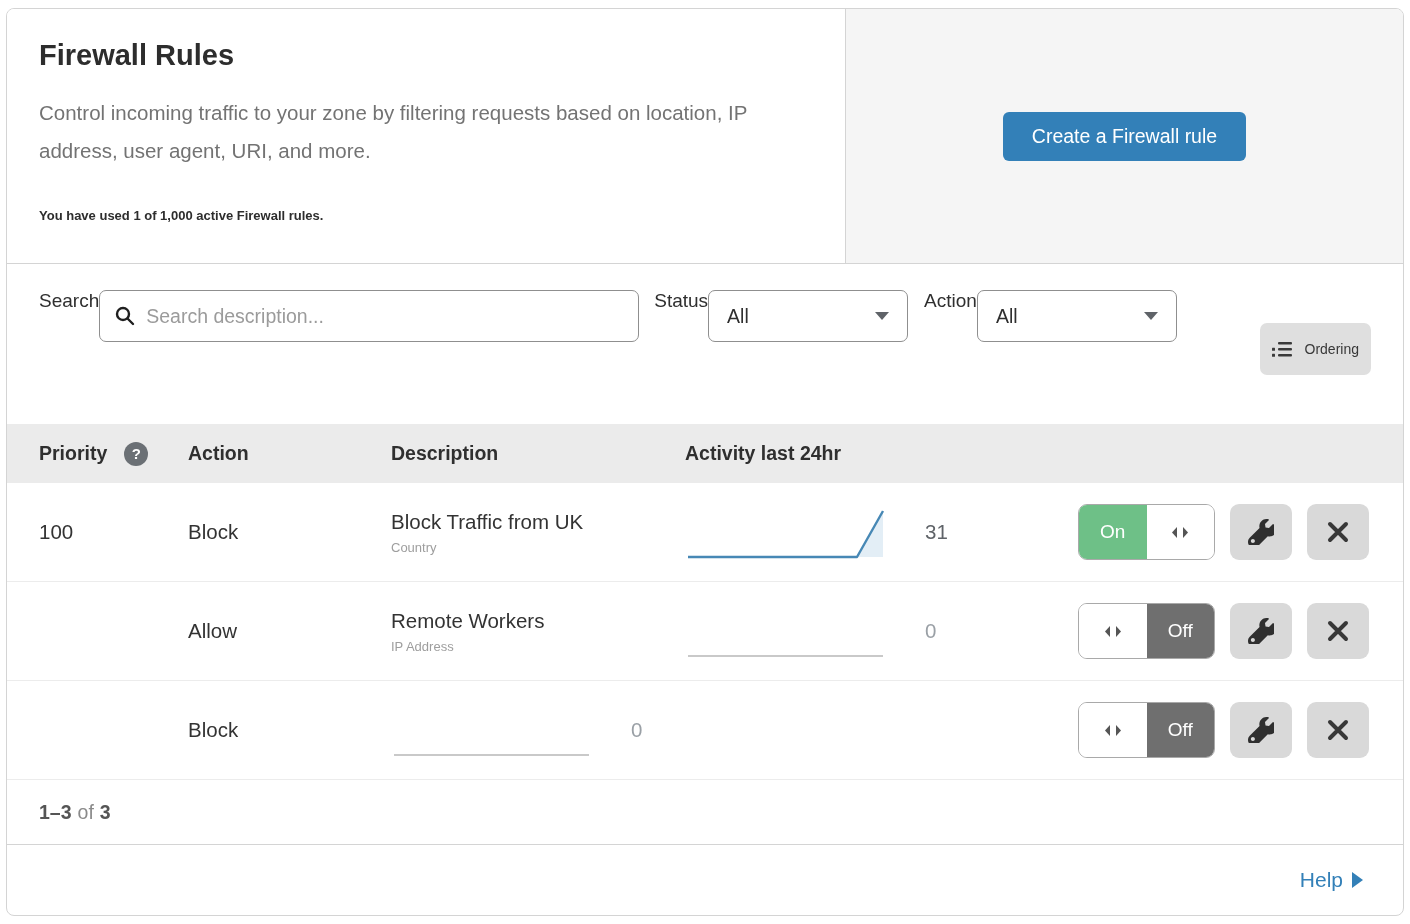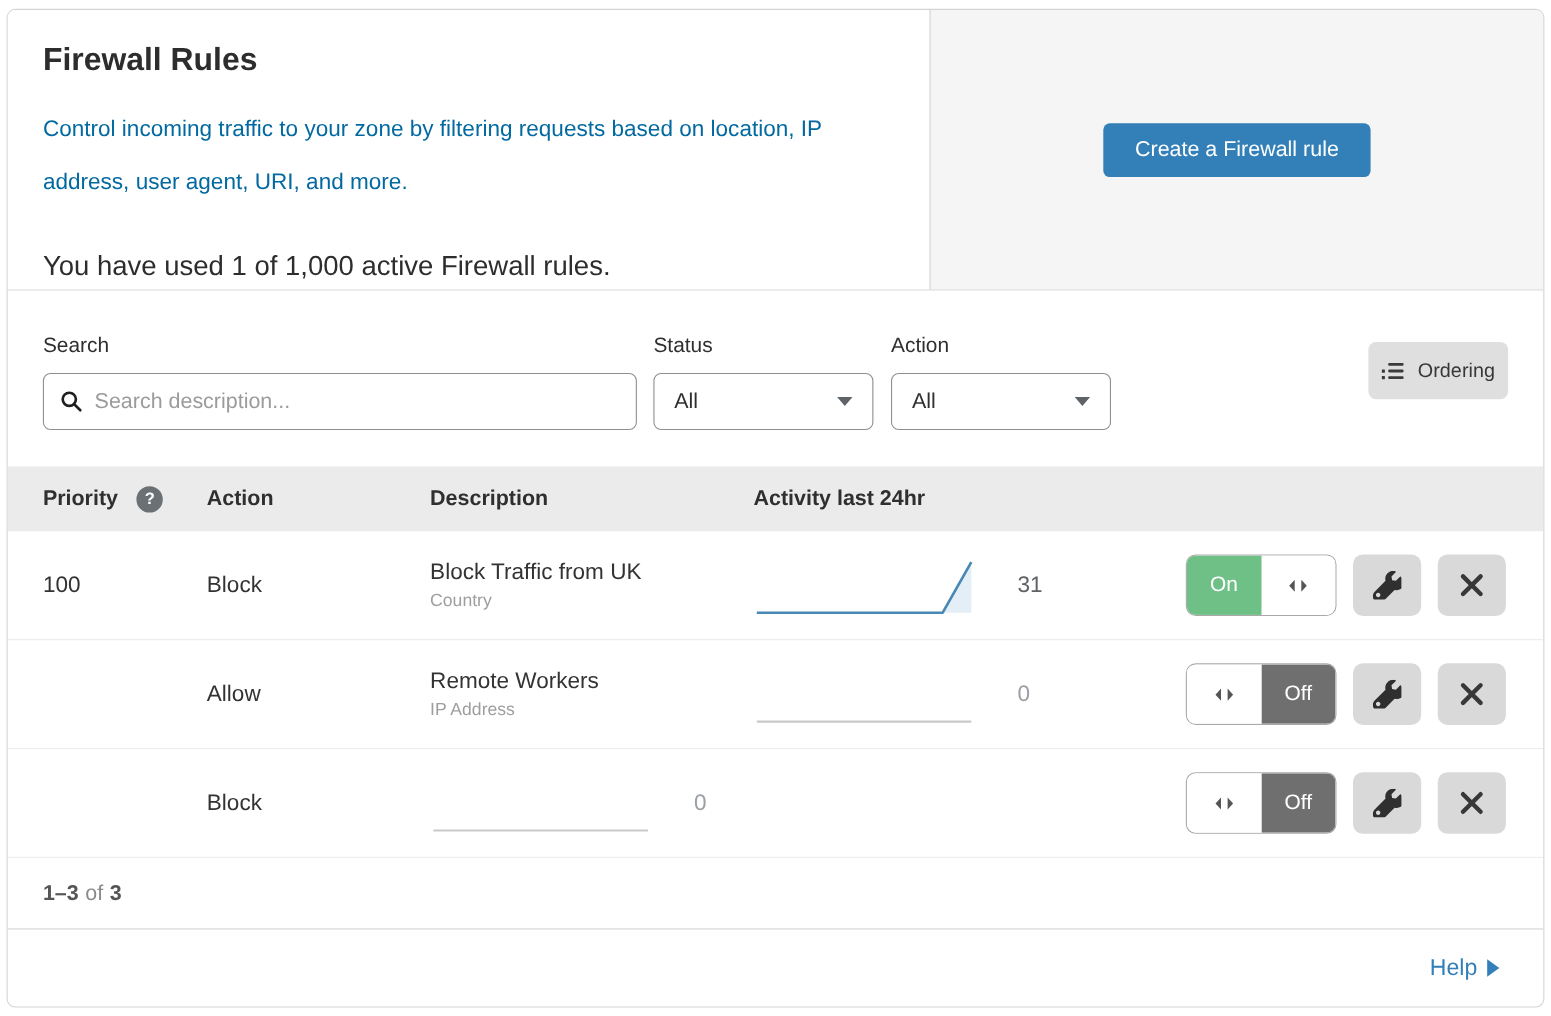--- a/index.html
+++ b/index.html
@@ -12,48 +12,48 @@
   html,body{width:1410px;height:924px;background:#ffffff;font-family:"Liberation Sans",sans-serif;color:#333;}
   .card{
     width:1398px;height:908px;margin:8px auto 0;
     background:#fff;border:1px solid #d4d4d4;border-radius:8px;
     overflow:hidden;display:flex;flex-direction:column;
   }
   
   .head{display:flex;height:255px;border-bottom:1px solid #d4d4d4;flex:0 0 auto;}
   .head-left{width:838px;padding:30px 32px;background:#fff;}
   .page-title{font-size:29px;font-weight:bold;color:#2d2d2d;margin-bottom:22px;}
-  .page-desc{font-size:20.5px;color:#0369a1;line-height:48px;max-width:770px;margin-bottom:38px;}
-  .usage-note{font-size:25px;font-weight:normal;color:#2d2d2d;margin-top:32px;}
+  .page-desc{font-size:20.5px;color:#737373;line-height:38px;max-width:770px;margin-bottom:38px;}
+  .usage-note{font-size:13px;font-weight:bold;color:#2d2d2d;margin-top:32px;}
   .head-right{flex:1;background:#f5f5f5;border-left:1px solid #d4d4d4;display:flex;align-items:center;justify-content:center;}
   .create-btn{
     background:var(--accent-blue,#3380b8);color:#fff;border:none;border-radius:6px;
     font-family:inherit;font-size:19.5px;padding:13px 29px;cursor:pointer;
   }
   
   .filters{height:160px;padding:26px 32px 0;display:flex;align-items:flex-start;flex:0 0 auto;position:relative;}
-  .fgroup{display:flex;flex-direction:column;margin-top:14px;}
+  .fgroup{display:flex;}
   .flabel{font-size:19px;color:#2f2f2f;margin-bottom:13px;}
   .search-box{
     width:540px;height:52px;border:1px solid #8f8f8f;border-radius:7px;background:#fff;
     display:flex;align-items:center;padding:0 14px;
   }
   .search-box svg{flex:0 0 auto;margin-right:10px;}
   .search-input{border:none;outline:none;flex:1;font-family:inherit;font-size:19.5px;color:#333;background:transparent;}
   .search-input::placeholder{color:#9b9b9b;}
   .select-box{
     width:200px;height:52px;border:1px solid #8f8f8f;border-radius:7px;background:#fff;
     display:flex;align-items:center;justify-content:space-between;padding:0 18px;
     font-size:19.5px;color:#2f2f2f;cursor:pointer;
   }
   .caret{width:0;height:0;border-left:7px solid transparent;border-right:7px solid transparent;border-top:8px solid #5f6368;} .g-status{margin-left:15px;} .g-action{margin-left:16px;}
   .ordering-btn{
-    position:absolute;right:32px;top:47px;height:52px;padding:0 12px;
+    position:absolute;right:32px;top:59px;height:52px;padding:0 12px;
     background:#dfdfdf;border:none;border-radius:7px;display:flex;align-items:center;gap:12px;
-    font-family:inherit;font-size:18px;color:#383838;cursor:pointer;
+    font-family:inherit;font-size:14px;color:#383838;cursor:pointer;
   }
   
   .thead{
     height:59px;background:#ebebeb;display:flex;align-items:center;
     font-size:19.5px;font-weight:bold;color:#2f2f2f;flex:0 0 auto;
   }
   .col-priority{width:181px;padding-left:32px;display:flex;align-items:center;gap:17px;}
   .col-action{width:203px;}
   .col-desc{width:294px;}
   .col-activity{width:212px;}
@@ -63,21 +63,21 @@
   }
   .trow{
     height:99px;display:flex;align-items:center;border-bottom:1px solid #ececec;
     flex:0 0 auto;font-size:20.5px;color:#333;
   }
   .trow:last-of-type{border-bottom:1px solid #d4d4d4;}
   .cell-priority{width:181px;padding-left:32px;}
   .cell-action{width:203px;}
   .cell-desc{width:294px;display:flex;flex-direction:column;gap:6px;}
   .desc-title{font-size:20.5px;color:#333;}
-  .desc-sub{font-size:16px;color:#9e9e9e;}
+  .desc-sub{font-size:13px;color:#9e9e9e;}
   .cell-spark{width:212px;height:70px;display:flex;align-items:flex-end;}
   .cell-count{width:102px;text-align:left;padding-left:28px;font-size:20.5px;}
   .count-dark{color:#5f6368;} .count-light{color:#9aa0a6;}
   .cell-controls{flex:1;display:flex;align-items:center;justify-content:flex-end;gap:15px;padding-right:34px;}
   
   .toggle{
     width:137px;height:56px;border:1px solid #a9a9a9;border-radius:9px;overflow:hidden;
     display:flex;cursor:pointer;background:#fff;
   }
   .t-half{flex:1;display:flex;align-items:center;justify-content:center;font-size:19px;}

